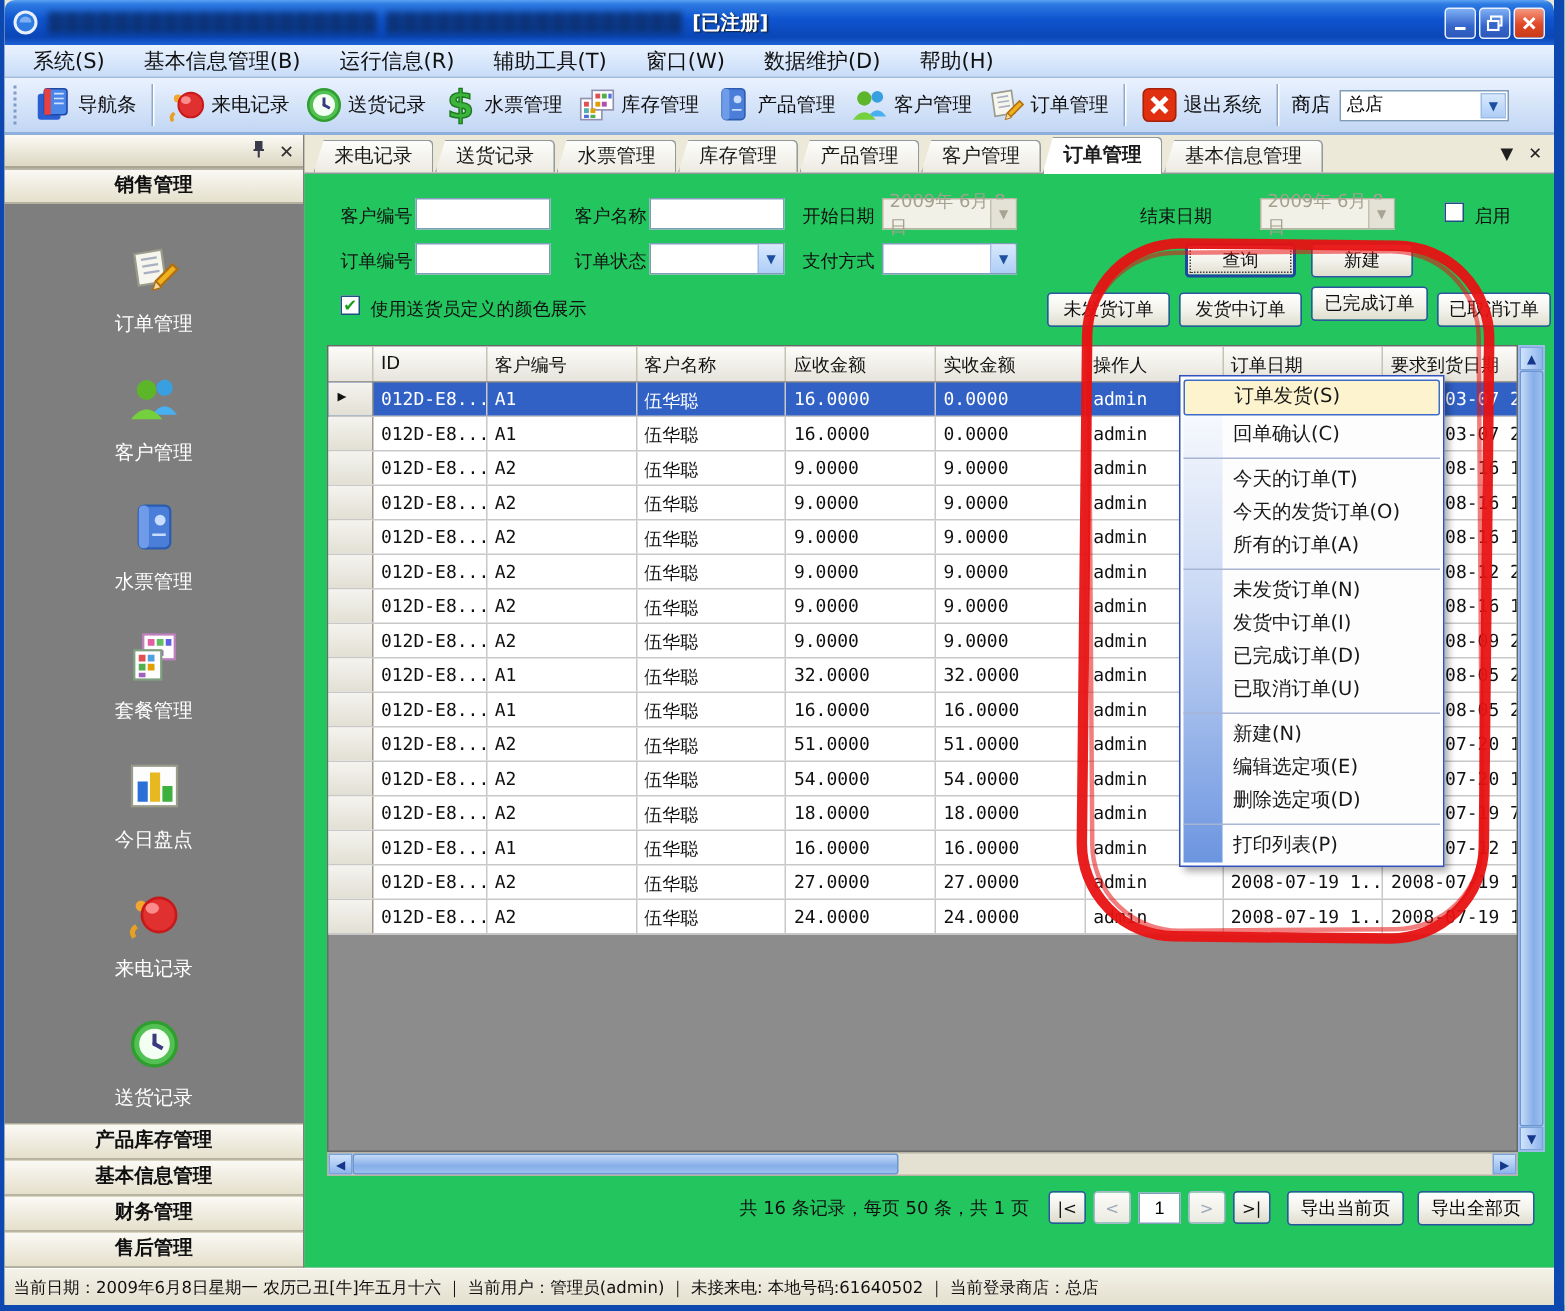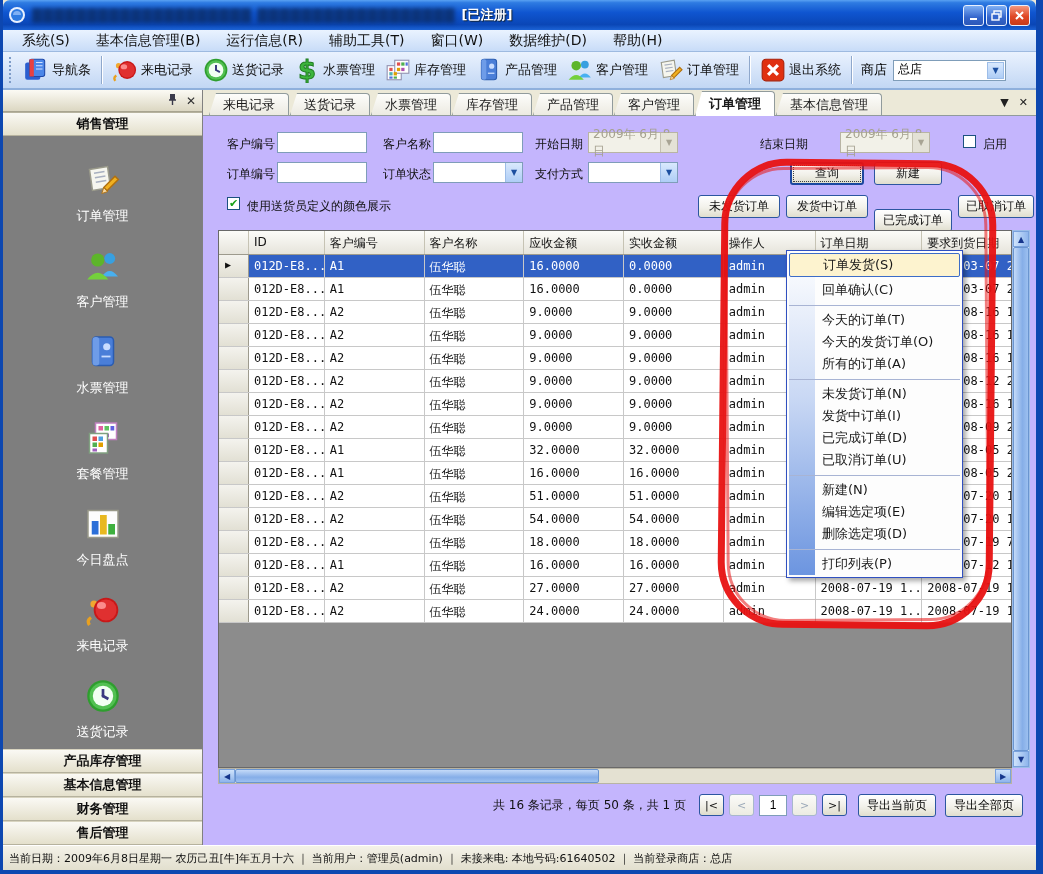--- a/index.html
+++ b/index.html
@@ -90,21 +90,21 @@
   .tab{
     height:22px; padding:0 13px; font-size:13px; line-height:21px; color:#1a1a1a;
     background:linear-gradient(180deg,#FDFDFB,#ECEAE1);
     border:1px solid #919B9C; border-bottom:none; border-radius:4px 4px 0 0; margin-right:1px;
     clip-path:polygon(7px 0, 100% 0, 100% 100%, 0 100%);
   }
   .tab.active{ background:#fff; font-weight:bold; height:25px; line-height:24px; margin-bottom:-1px; }
   .tab-ctrls{ position:absolute; right:8px; top:6px; display:flex; gap:10px; align-items:center; }
   .tab-ctrls .g{ font-size:11px; color:#202020; }
   
-  .content{ position:relative; flex:1; background:#c4b5fd; overflow:hidden; }
+  .content{ position:relative; flex:1; background:#22c55e; overflow:hidden; }
   .flabel{ position:absolute; font-size:12px; color:#101010; white-space:nowrap; }
   .finput{ position:absolute; height:21px; border:1px solid #7F9DB9; background:#fff; font-size:12px; padding:0 3px; }
   .fcombo{ position:absolute; height:21px; border:1px solid #7F9DB9; background:#fff; font-size:12px; display:flex; align-items:center; padding-left:4px; }
   .fcombo .arrow{
     position:absolute; right:0; top:0; bottom:0; width:17px;
     background:linear-gradient(180deg,#D9E9FD,#AECDF6); border-left:1px solid #9DBDE8;
     display:flex; align-items:center; justify-content:center; font-size:8px; color:#1C4FA0;
   }
   .fcombo.disabled{ background:#F2F1E8; color:#A5A190; border-color:#B8B4A4; }
   .fcombo.disabled .arrow{ background:#E4E2D6; color:#A8A494; border-left-color:#C4C0B0; }
@@ -513,21 +513,21 @@
         <div class="fcombo" style="left:385px; top:46px; width:90px;">
           <span class="arrow">▼</span>
         </div>
         <div class="xbtn focused" style="left:587px; top:46px; width:74px;">查询</div>
         <div class="xbtn" style="left:671px; top:46px; width:68px;">新建</div>
 
         <span class="checkbox" style="left:24px; top:81px;">✔</span>
         <span class="flabel" style="left:44px; top:82px;">使用送货员定义的颜色展示</span>
         <div class="xbtn" style="left:495px; top:79px; width:82px;">未发货订单</div>
         <div class="xbtn" style="left:583px; top:79px; width:82px;">发货中订单</div>
-        <div class="xbtn" style="left:671px; top:93px; width:78px;">已完成订单</div>
+        <div class="xbtn" style="left:671px; top:75px; width:78px;">已完成订单</div>
         <div class="xbtn" style="left:755px; top:79px; width:76px;">已取消订单</div>
 
         <div class="grid">
           <div class="grid-header">
             <span class="hcell w-sel"></span>
             <span class="hcell w-id">ID</span>
             <span class="hcell w-cno">客户编号</span>
             <span class="hcell w-cname">客户名称</span>
             <span class="hcell w-recv">应收金额</span>
             <span class="hcell w-paid">实收金额</span>

